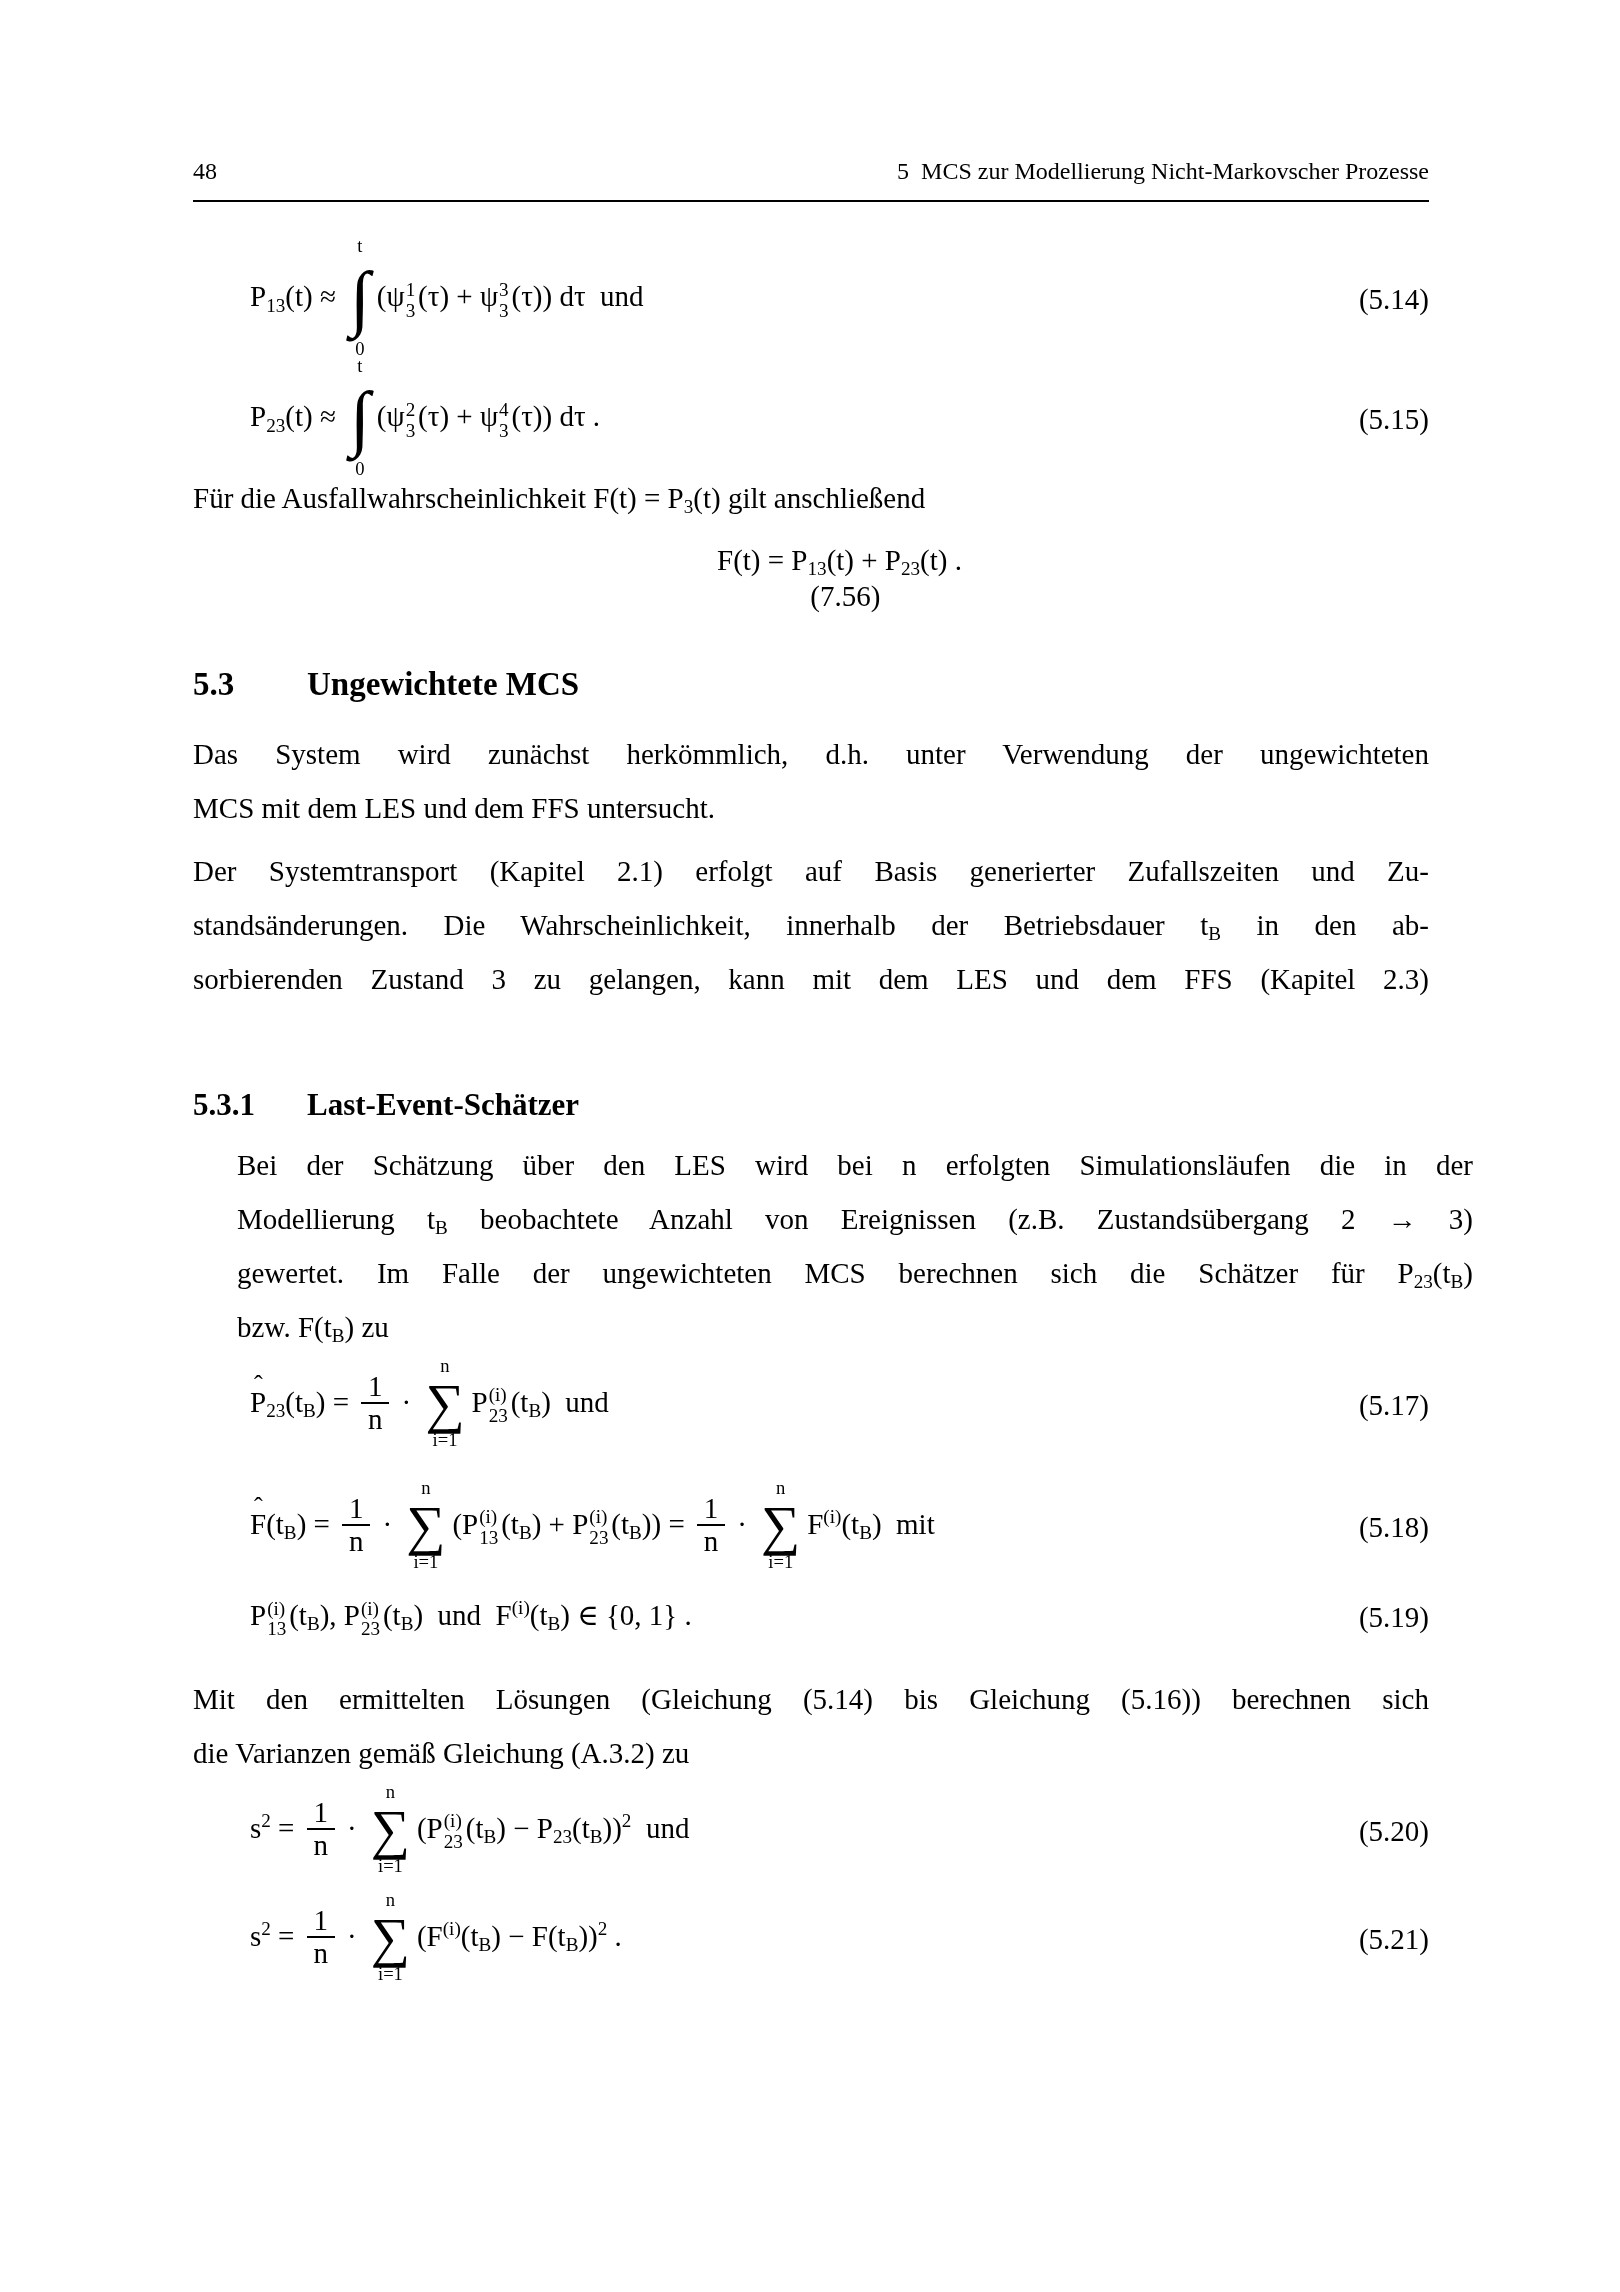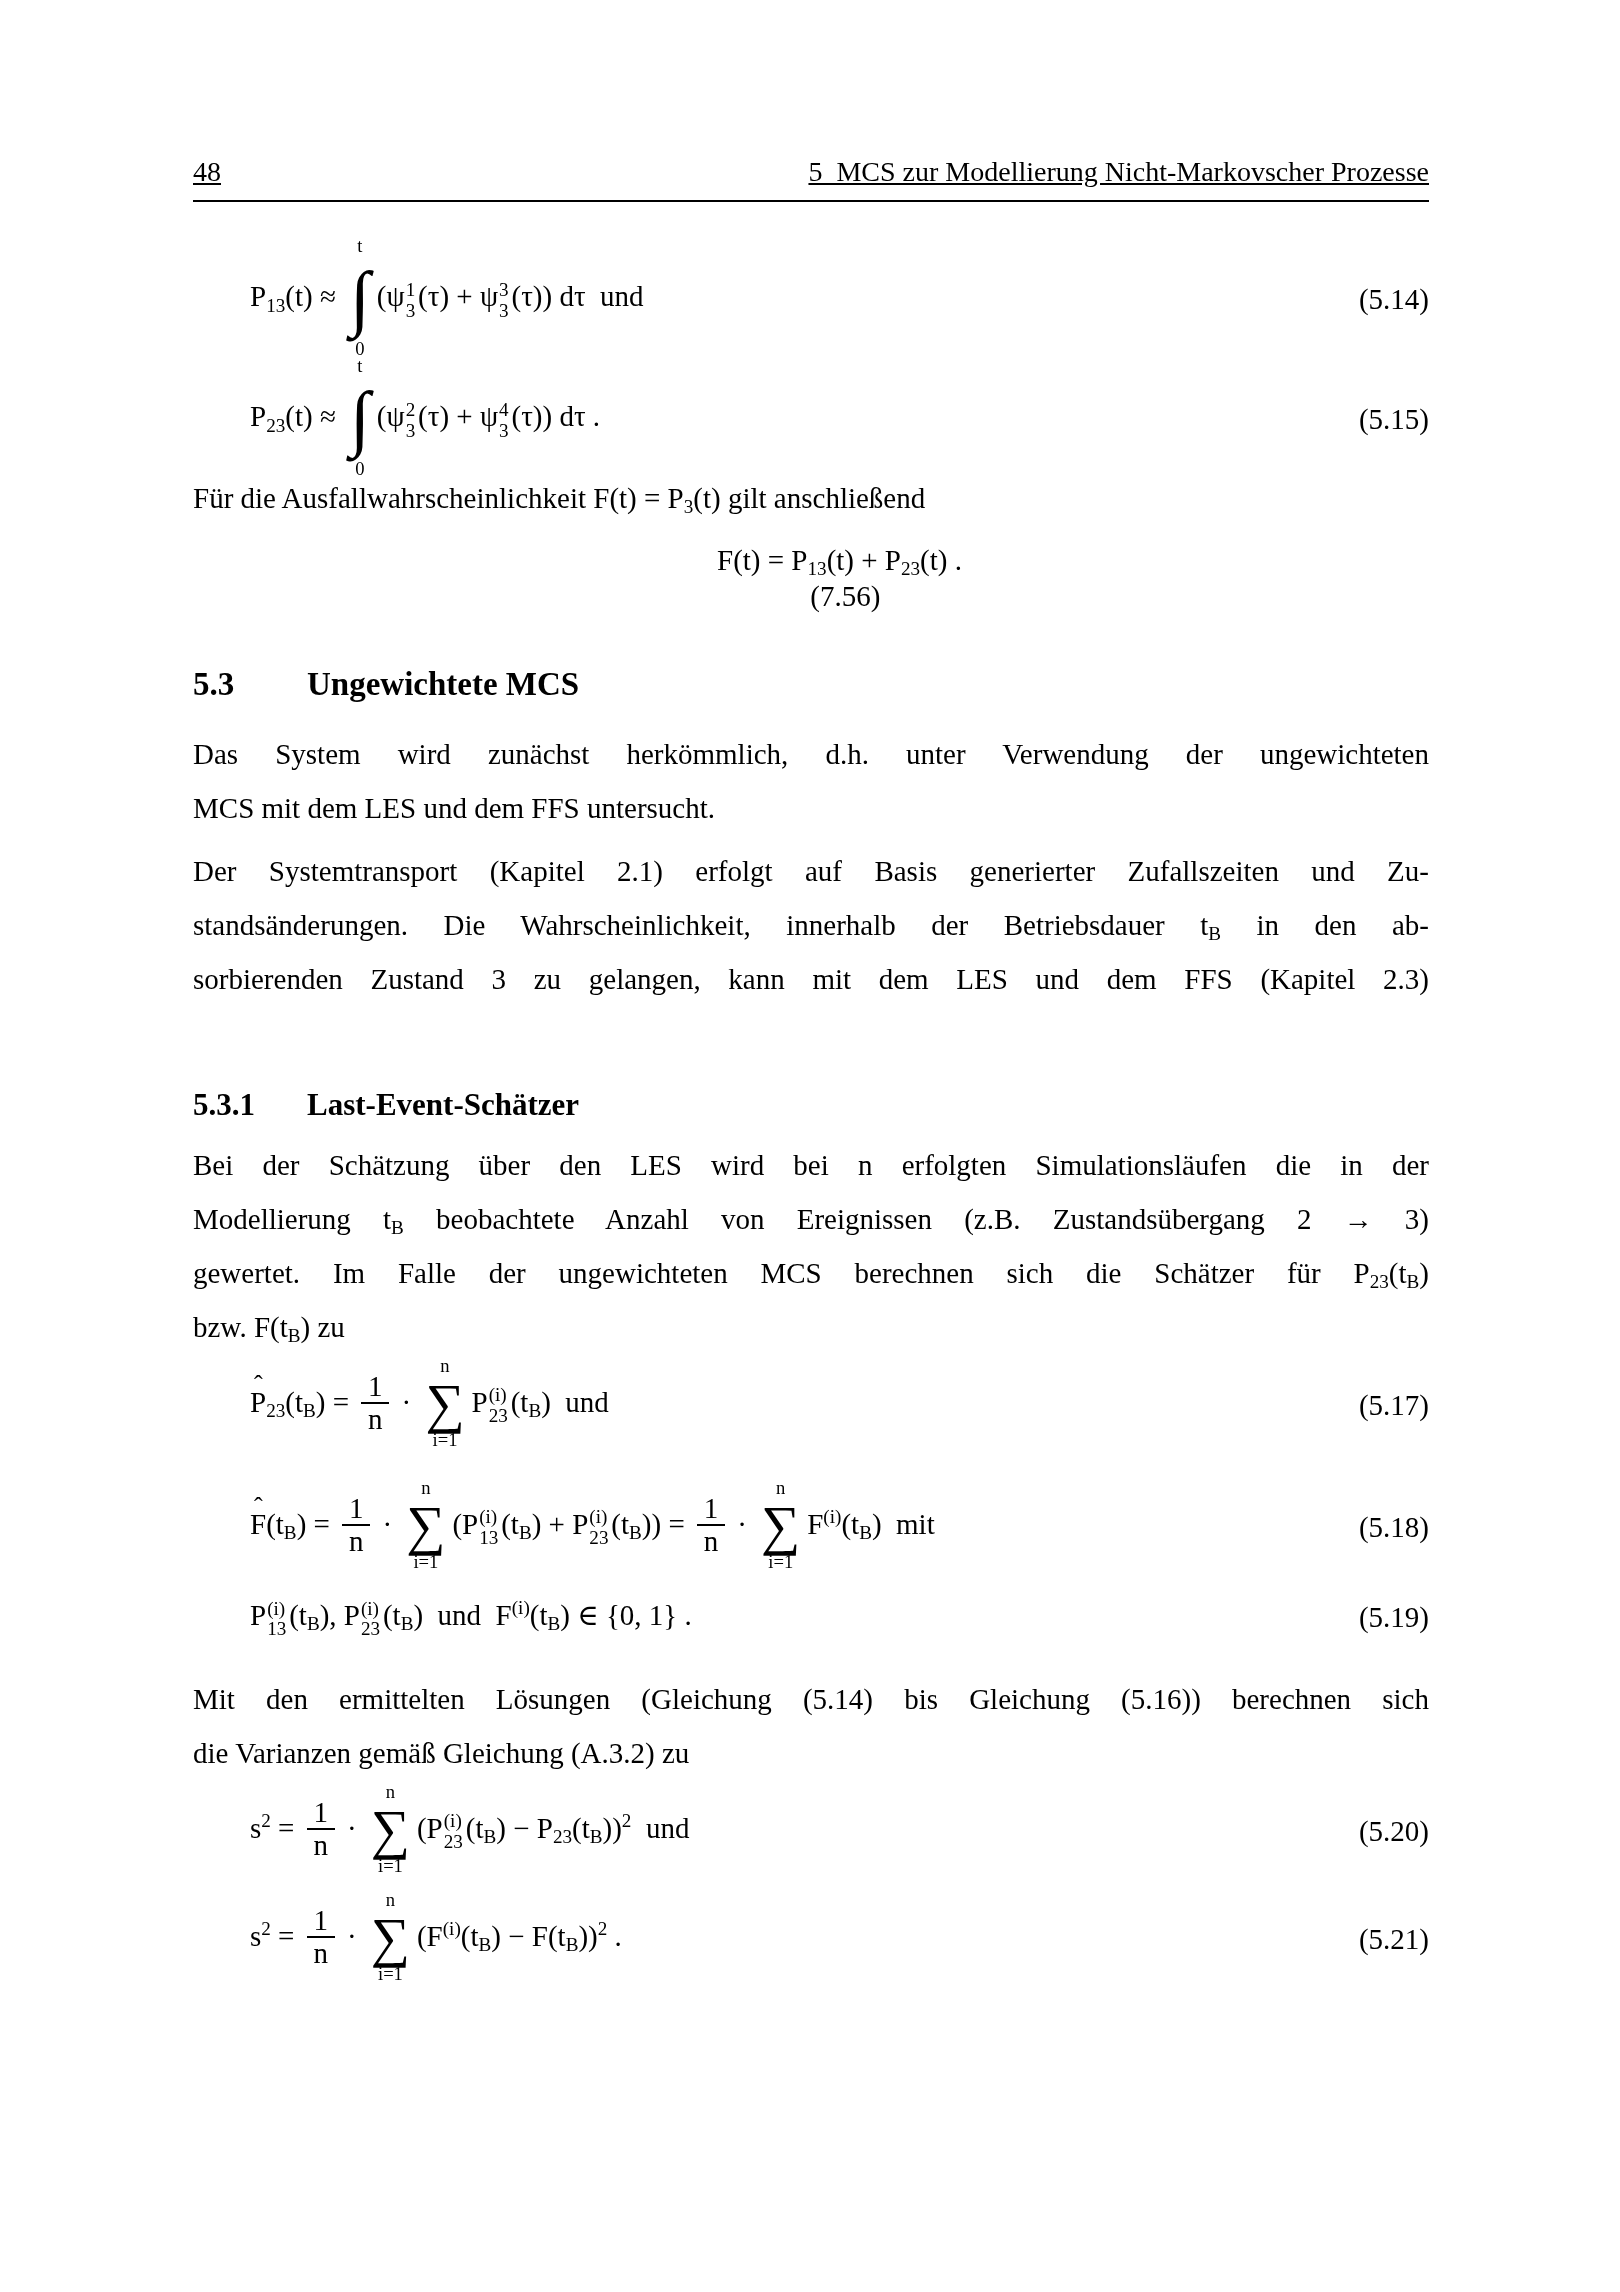--- a/index.html
+++ b/index.html
@@ -10,24 +10,23 @@
     color:#000;
     font-family:"Liberation Serif","DejaVu Serif",serif;
     overflow:hidden;
   }
   .b{position:absolute;left:193px;width:1236px;}
 
   
   .hdr{
     top:155px;
     display:flex;justify-content:space-between;align-items:baseline;
-    font-size:28px;line-height:33px;
+    font-size:24px;line-height:33px;
     border-bottom:2.9px solid #000;
     padding-bottom:11.8px;
-    text-decoration:underline;
   }
   .pre{white-space:pre;}
 
   
   .line{font-size:29px;line-height:54px;}
   .jline{text-align:justify;text-align-last:justify;}
   .lline{text-align:left;}
 
   
   .h2{top:663px;font-size:33px;font-weight:bold;line-height:43px;}
@@ -138,21 +137,21 @@
   <div class="b" style="top:844px;">
     <div class="line jline"><span class="tk">Der Systemtransport (Kapitel 2.1) erfolgt auf Basis generierter Zufallszeiten und Zu-</span></div>
     <div class="line jline"><span class="tk">standsänderungen. Die Wahrscheinlichkeit, innerhalb der Betriebsdauer t</span><sub>B</sub><span class="tk"> in den ab-</span></div>
     <div class="line jline"><span class="tk">sorbierenden Zustand 3 zu gelangen, kann mit dem LES und dem FFS (Kapitel 2.3)</span></div>
   </div>
 
   <div class="b h3">
     <span class="h-num">5.3.1</span><span>Last-Event-Schätzer</span>
   </div>
 
-  <div class="b" style="top:1138px;">
+  <div class="b" style="top:1138px;margin-left:44px;">
     <div class="line jline"><span class="tk">Bei der Schätzung über den LES wird bei n erfolgten Simulationsläufen die in der</span></div>
     <div class="line jline"><span class="tk">Modellierung t</span><sub>B</sub><span class="tk"> beobachtete Anzahl von Ereignissen (z.B. Zustandsübergang 2 → 3)</span></div>
     <div class="line jline"><span class="tk">gewertet. Im Falle der ungewichteten MCS berechnen sich die Schätzer für P</span><sub>23</sub><span class="tk">(t</span><sub>B</sub><span class="tk">)</span></div>
     <div class="line lline"><span class="tk">bzw. F(t</span><sub>B</sub><span class="tk">) zu</span></div>
   </div>
 
   <div class="b eq-row" style="top:1358px;">
     <span class="eq-c"><span class="hat"><span class="hm">ˆ</span>P</span><sub>23</sub><span class="tk">(t</span><sub>B</sub><span class="tk">) = </span><span class="frac">
           <span class="num">1</span>
           <span class="den">n</span>

